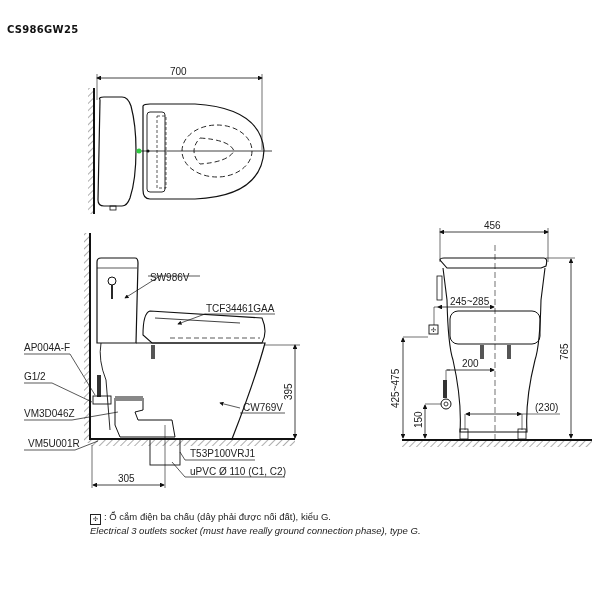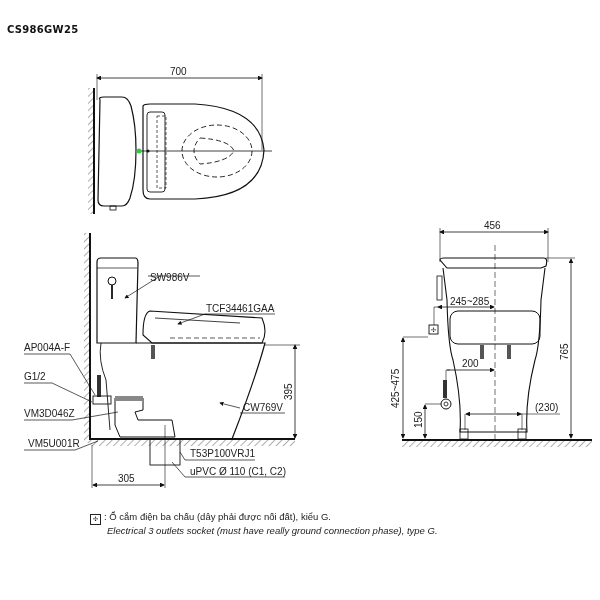--- a/index.html
+++ b/index.html
@@ -2,21 +2,21 @@
 <html><head>
 <meta charset="utf-8">
 <style>
   html, body { margin: 0; padding: 0; background: #ffffff; }
   body { width: 600px; height: 600px; position: relative; overflow: hidden; font-family: "Liberation Sans", "DejaVu Sans", sans-serif; color: #111; }
   .title { position: absolute; left: 7px; top: 24px; font-family: "DejaVu Sans", sans-serif; font-weight: bold; font-size: 10px; letter-spacing: 0.3px; color: #111; }
   svg.drawing { position: absolute; left: 0; top: 0; }
   svg text { font-family: "Liberation Sans", "DejaVu Sans", sans-serif; font-size: 10px; fill: #222; }
   .legend { position: absolute; left: 90px; top: 511px; font-size: 9.5px; line-height: 12px; color: #222; }
   .legend .icon { display: inline-block; width: 9px; height: 9px; border: 1px solid #222; font-size: 6px; line-height: 9px; text-align: center; vertical-align: -1px; margin-right: 3px; }
-  .legend .en { font-style: italic; margin-left: 17px; display: block; }
+  .legend .en { font-style: italic; display: block; }
 </style>
 </head>
 <body>
 
 <div class="title">CS986GW25</div>
 
 <svg class="drawing" width="600" height="600" viewBox="0 0 600 600">
   <defs>
     <pattern id="hatch" width="5" height="5" patternUnits="userSpaceOnUse" patternTransform="rotate(45)">
       <line x1="0" y1="0" x2="0" y2="5" stroke="#333" stroke-width="0.8"></line>

